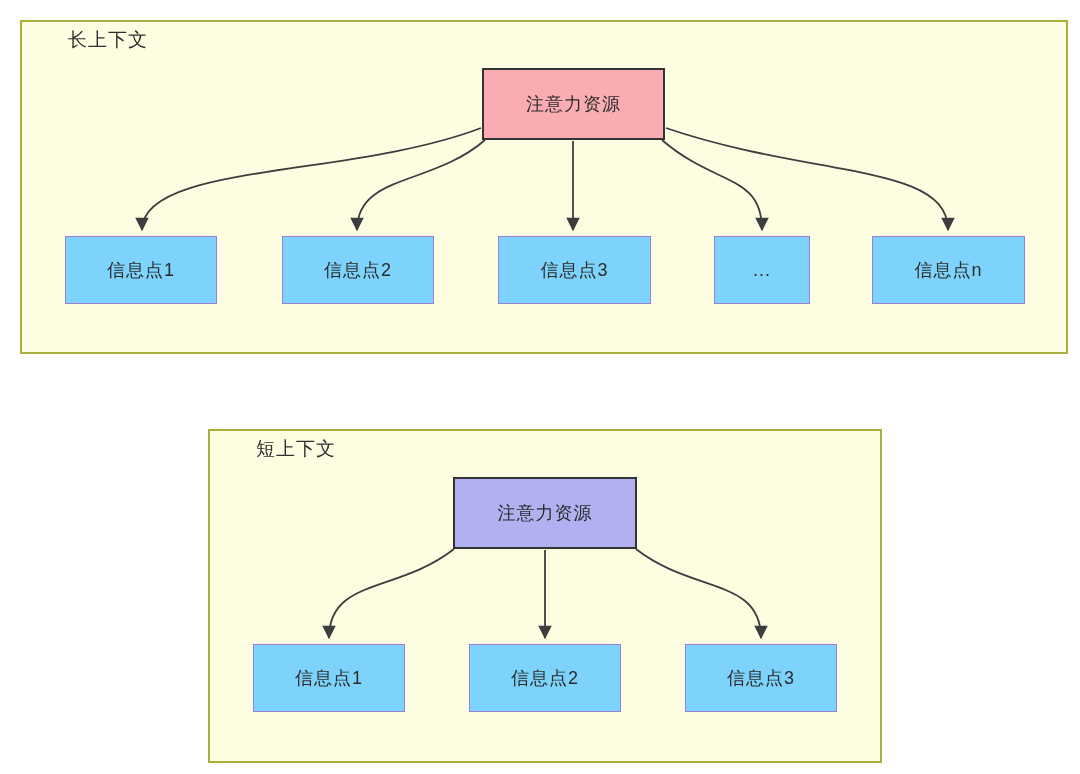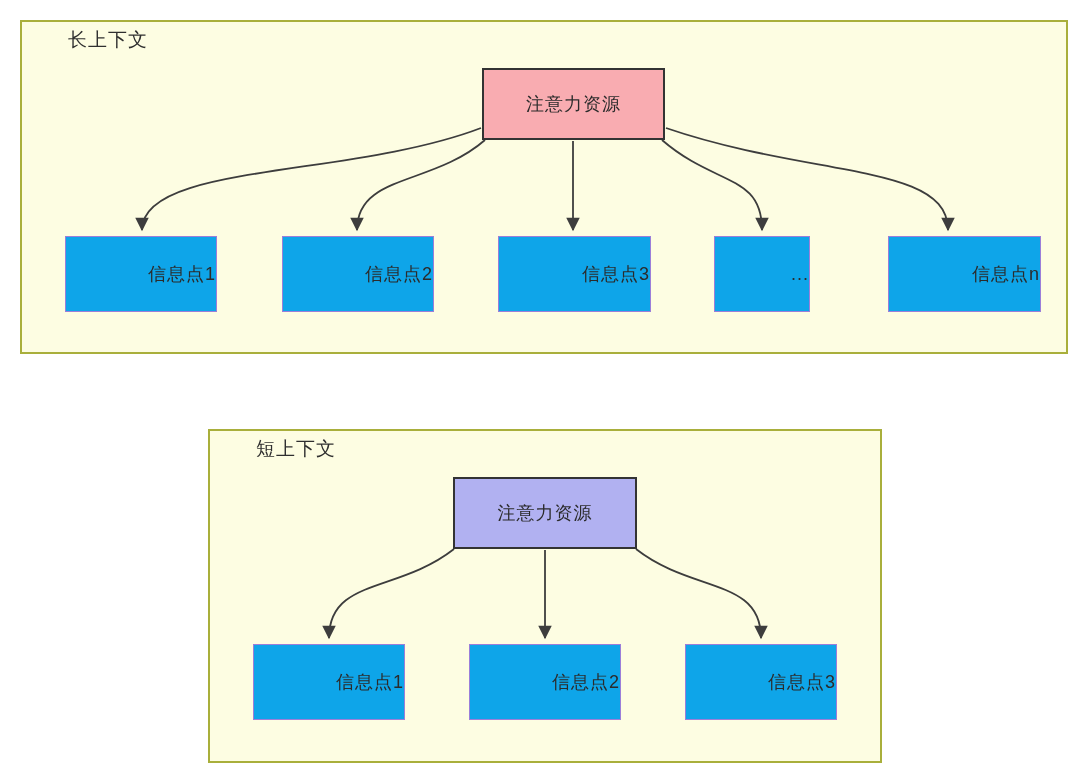--- a/index.html
+++ b/index.html
@@ -41,32 +41,31 @@
     box-sizing:border-box;
     font-size:18px;
     letter-spacing:1px;
     color:#2b2b2b;
     z-index:2;
   }
   .attention{border:2px solid #333333;}
   .attn-long{left:482px;top:68px;width:183px;height:72px;background:#F9ACB1;}
   .attn-short{left:453px;top:477px;width:184px;height:72px;background:#B1B1F1;}
   .node{
-    background:#0ea5e9;
+    background:#7dd3fc;
     border:1.5px solid #9B7ED9;
-    height:76px;
-    justify-content:flex-end;
+    height:68px;
   }
   .t-node{top:236px;}
   .b-node{top:644px;}
   .t1{left:65px;width:152px;}
   .t2{left:282px;width:152px;}
   .t3{left:498px;width:153px;}
   .t4{left:714px;width:96px;}
-  .t5{left:872px;width:153px;margin-left:16px;}
+  .t5{left:872px;width:153px;}
   .b1{left:253px;width:152px;}
   .b2{left:469px;width:152px;}
   .b3{left:685px;width:152px;}
 </style>
 </head>
 <body>
 
 <div class="canvas">
 
   <div class="group group-long"></div>

